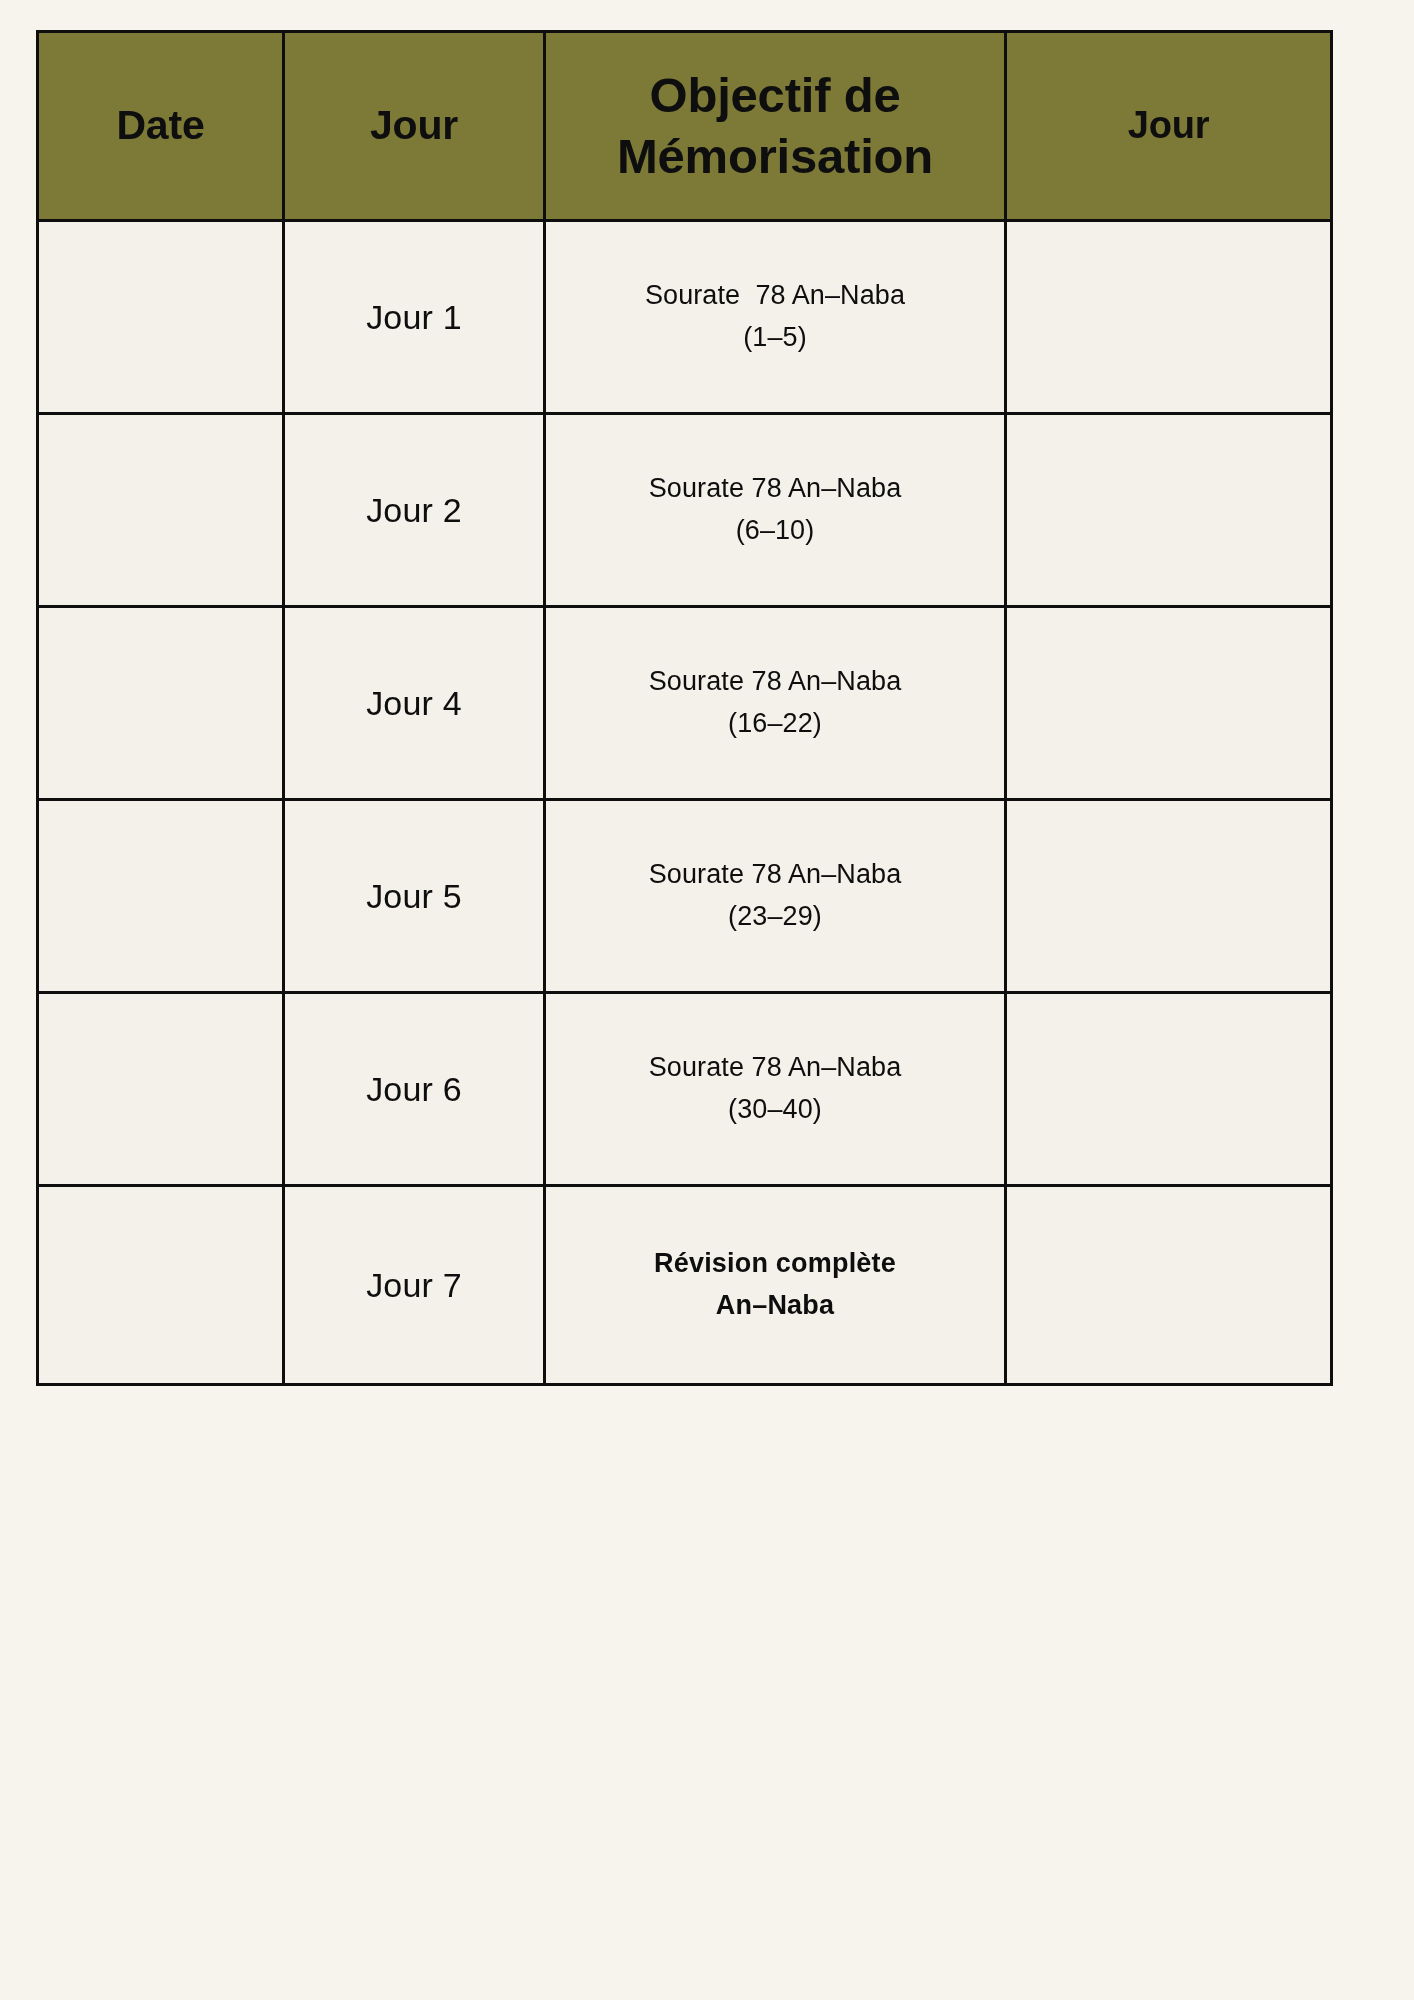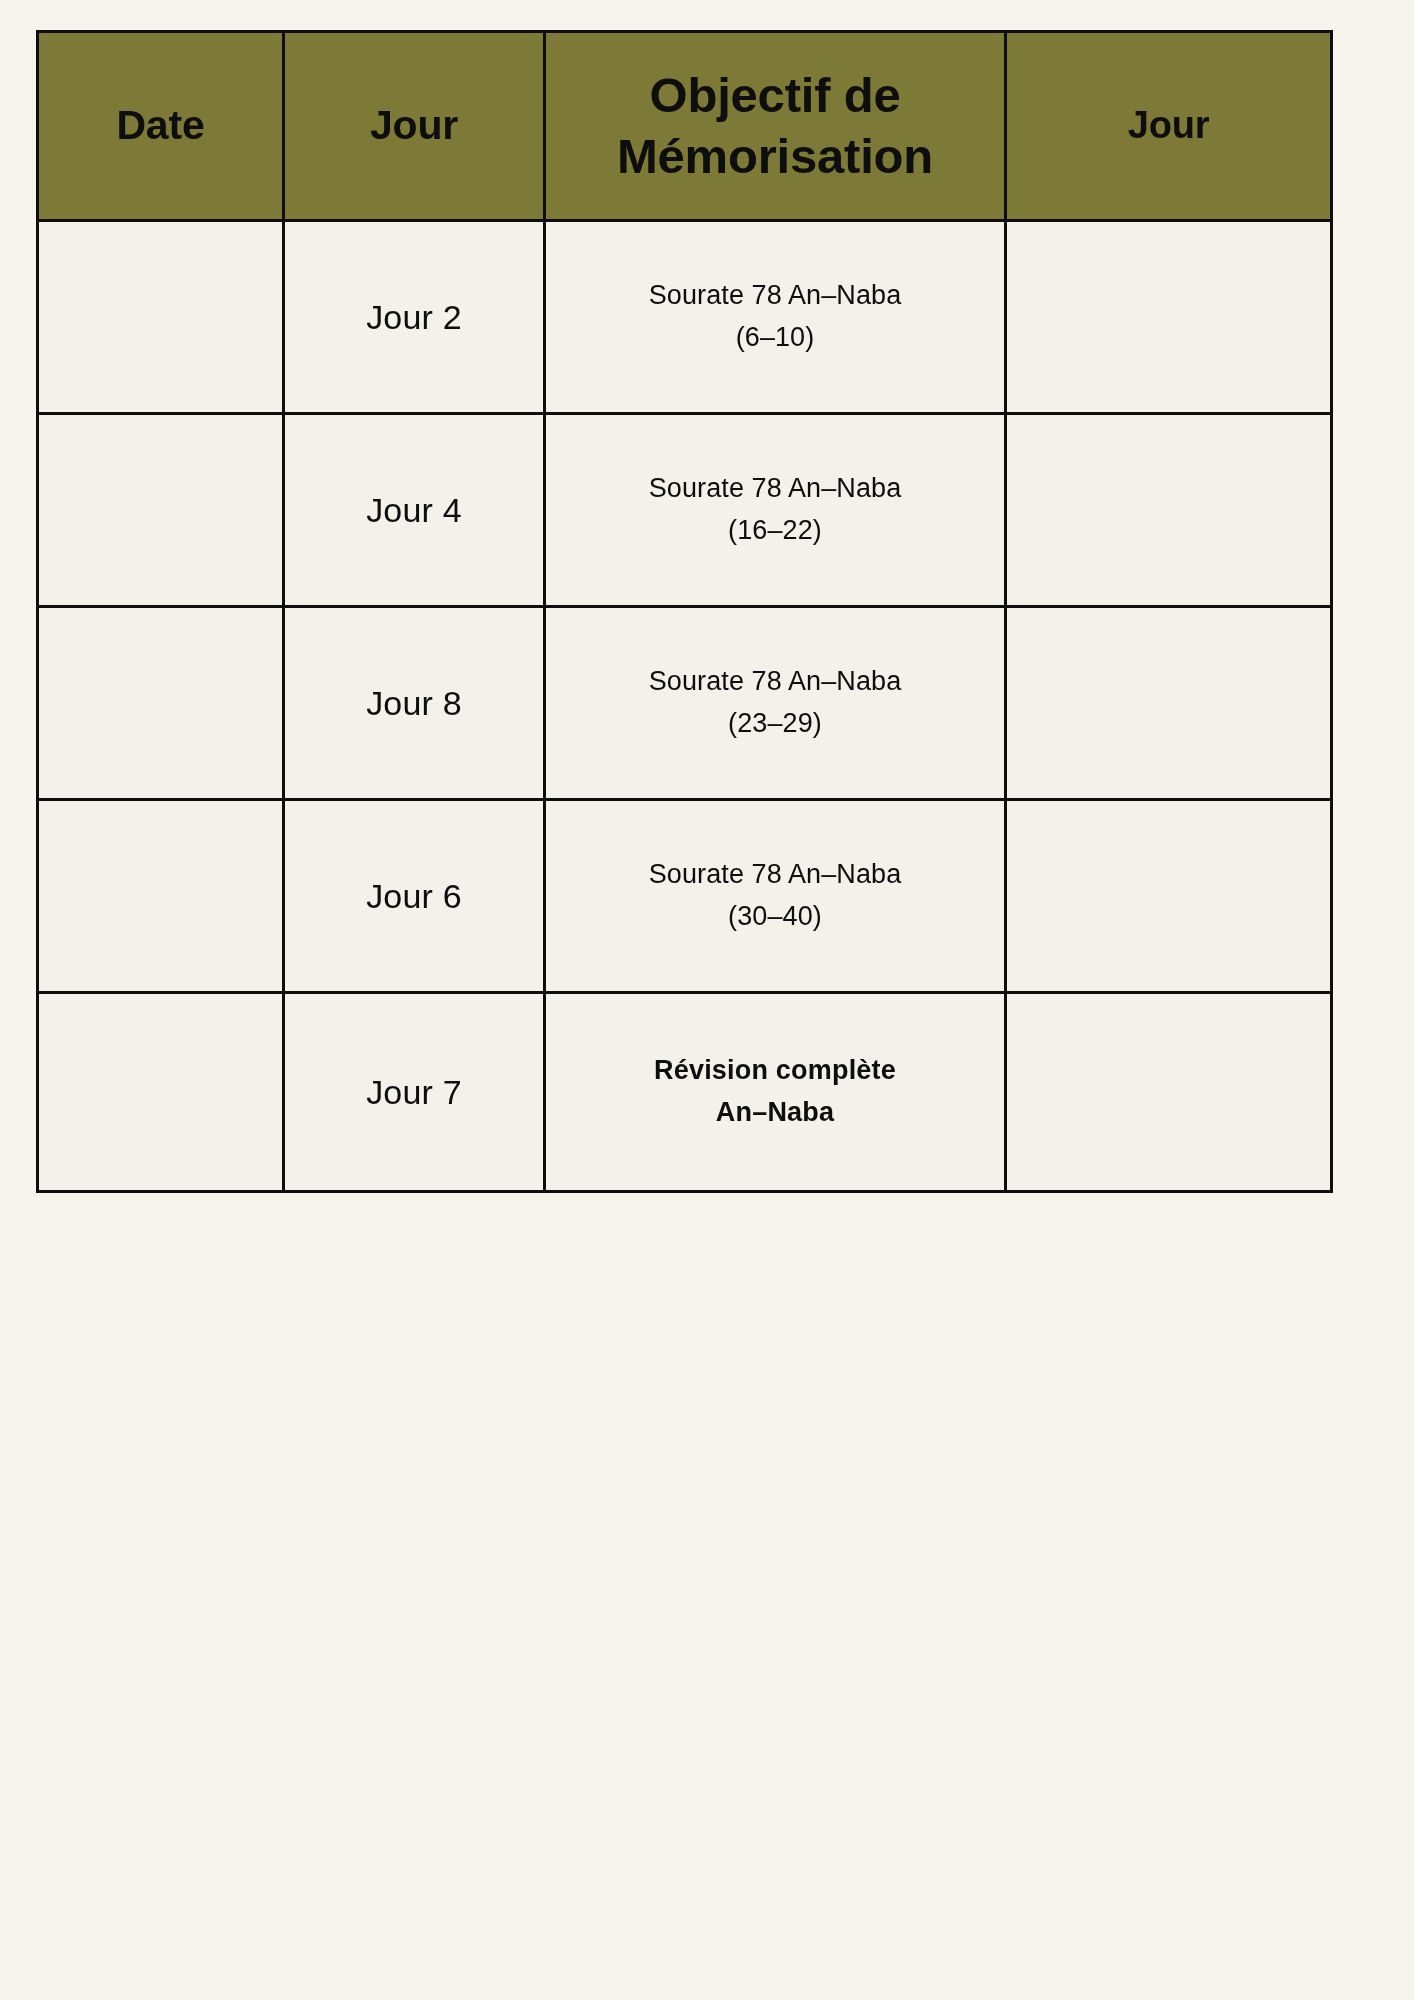--- a/index.html
+++ b/index.html
@@ -118,20 +118,31 @@
           <span class="obj-line">Mémorisation</span>
         </th>
         <th class="h-notes">Jour</th>
       </tr>
     </thead>
 
     <tbody id="table-body">
         <tr>
           <td class="c-date"></td>
           <td class="c-jour">
+            <span class="jour-text">Jour 1</span>
+          </td>
+          <td class="c-obj">
+            <span class="obj-line">Sourate  78 An–Naba</span>
+            <span class="obj-line">(1–5)</span>
+          </td>
+          <td class="c-notes"></td>
+        </tr>
+        <tr>
+          <td class="c-date"></td>
+          <td class="c-jour">
             <span class="jour-text">Jour 2</span>
           </td>
           <td class="c-obj">
             <span class="obj-line">Sourate 78 An–Naba</span>
             <span class="obj-line">(6–10)</span>
           </td>
           <td class="c-notes"></td>
         </tr>
         <tr>
           <td class="c-date"></td>
@@ -140,21 +151,21 @@
           </td>
           <td class="c-obj">
             <span class="obj-line">Sourate 78 An–Naba</span>
             <span class="obj-line">(16–22)</span>
           </td>
           <td class="c-notes"></td>
         </tr>
         <tr>
           <td class="c-date"></td>
           <td class="c-jour">
-            <span class="jour-text">Jour 8</span>
+            <span class="jour-text">Jour 5</span>
           </td>
           <td class="c-obj">
             <span class="obj-line">Sourate 78 An–Naba</span>
             <span class="obj-line">(23–29)</span>
           </td>
           <td class="c-notes"></td>
         </tr>
         <tr>
           <td class="c-date"></td>
           <td class="c-jour">

